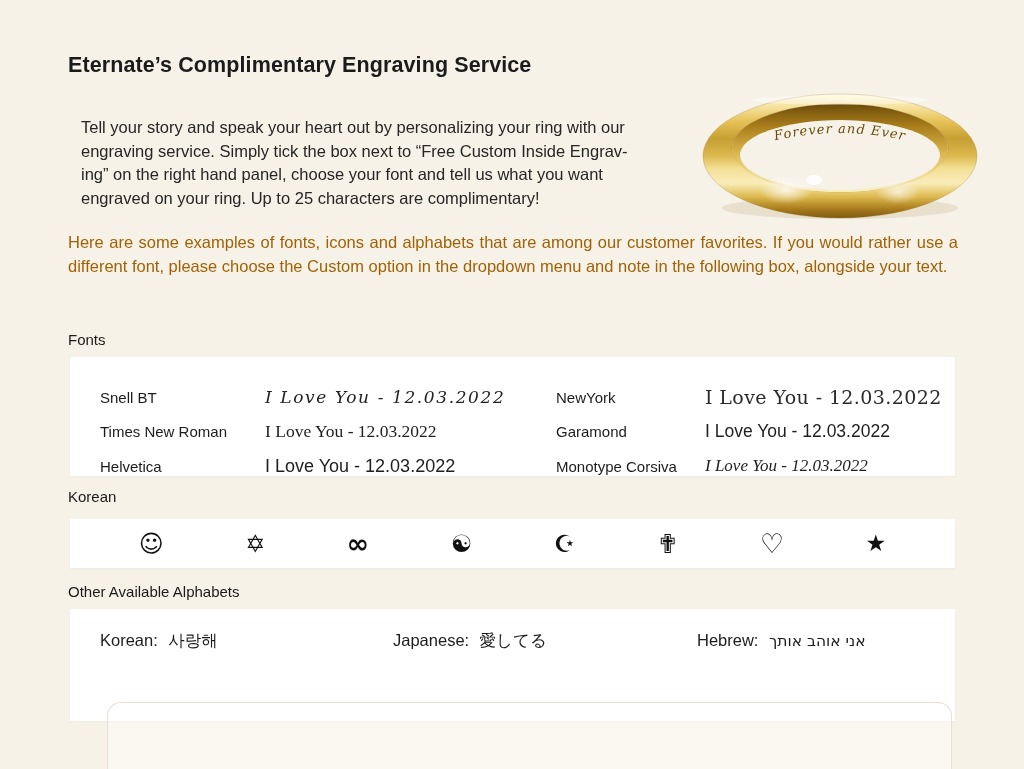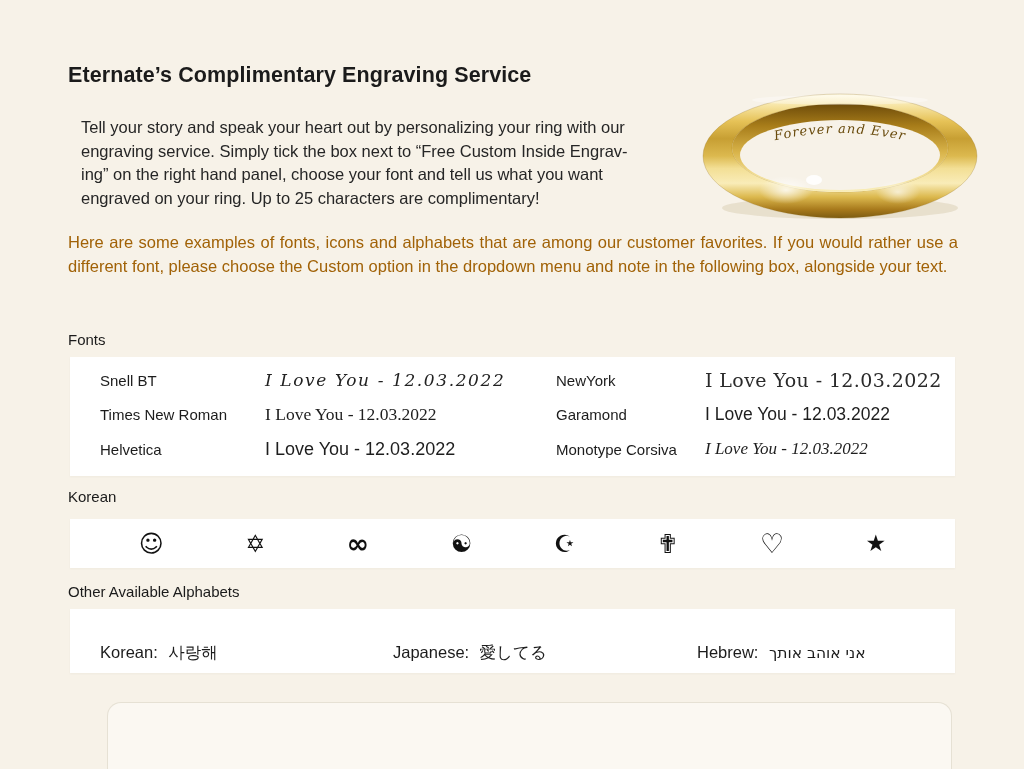--- a/index.html
+++ b/index.html
@@ -7,21 +7,21 @@
     width: 1024px; height: 769px;
     background: #f7f2e8;
     font-family: "Liberation Sans", sans-serif;
     color: #1e1e1e;
     overflow: hidden;
     position: relative;
   }
   .abs { position: absolute; }
 
   .page-title {
-    left: 68px; top: 63px;
+    left: 68px; top: 53px;
     font-size: 21.5px; font-weight: 600;
     letter-spacing: 0.1px;
     color: #1b1b1b;
   }
   .intro-text {
     left: 68px; top: 116px; width: 630px;
     font-size: 16.5px; line-height: 23.5px;
     white-space: pre-line;
     color: #262626;
     margin-left: 13px;
@@ -34,21 +34,21 @@
   }
   .section-label {
     font-size: 15px; font-weight: 500; color: #1b1b1b;
   }
   .card {
     background: #ffffff;
     box-shadow: 0 1px 2px rgba(60,50,20,0.04);
   }
 
   
-  .fonts-box { left: 70px; top: 357px; width: 885px; height: 119px; padding-top: 6px; }
+  .fonts-box { left: 70px; top: 357px; width: 885px; height: 119px; padding-top: 23px; }
   .frow { display: flex; align-items: center; height: 34.5px; padding-left: 30px; }
   .fname  { font-size: 15px; color: #1c1c1c; }
   .fn-c1 { width: 165px; }
   .fs-c1 { width: 291px; }
   .fn-c2 { width: 149px; }
   .fs-c2 { flex: 1; }
   .s-snell    { font-family: "DejaVu Serif", serif; font-style: italic; font-size: 17px; letter-spacing: 1.6px; color: #222; }
   .s-times    { font-family: "Liberation Serif", serif; font-size: 17.5px; }
   .s-helv     { font-family: "Liberation Sans", sans-serif; font-size: 18px; }
   .s-newyork  { font-family: "DejaVu Serif", serif; font-size: 19px; letter-spacing: 0.4px; color: #2a2a2a; }
@@ -61,21 +61,21 @@
     display: flex; align-items: center; justify-content: space-around;
     padding: 0 28px;
   }
   .eng-icon { font-size: 24px; line-height: 1; color: #111; font-family: "DejaVu Sans", sans-serif; }
   .ic-infinity { font-weight: bold; font-size: 27px; }
   .ic-heart { font-size: 27px; }
   .ic-cross { font-size: 26px; }
   .ic-star { font-size: 23px; }
 
   
-  .alpha-box { left: 70px; top: 609px; width: 885px; height: 64px; padding-top: 28px; }
+  .alpha-box { left: 70px; top: 609px; width: 885px; height: 112px; padding-top: 16px; }
   .arow { display: flex; height: 31.5px; align-items: center; padding-left: 30px; }
   .a-c1 { width: 293px; } .a-c2 { width: 304px; } .a-c3 { flex: 1; }
   .alang { font-size: 16.5px; color: #1c1c1c; }
   .atext { font-size: 16.5px; color: #1c1c1c; margin-left: 6px; font-family: "DejaVu Sans", sans-serif; }
   .t-arabic { font-size: 13.5px; }
   .t-hebrew { font-size: 15.5px; }
 
   
   .next-card {
     left: 107px; top: 702px; width: 845px; height: 90px;

